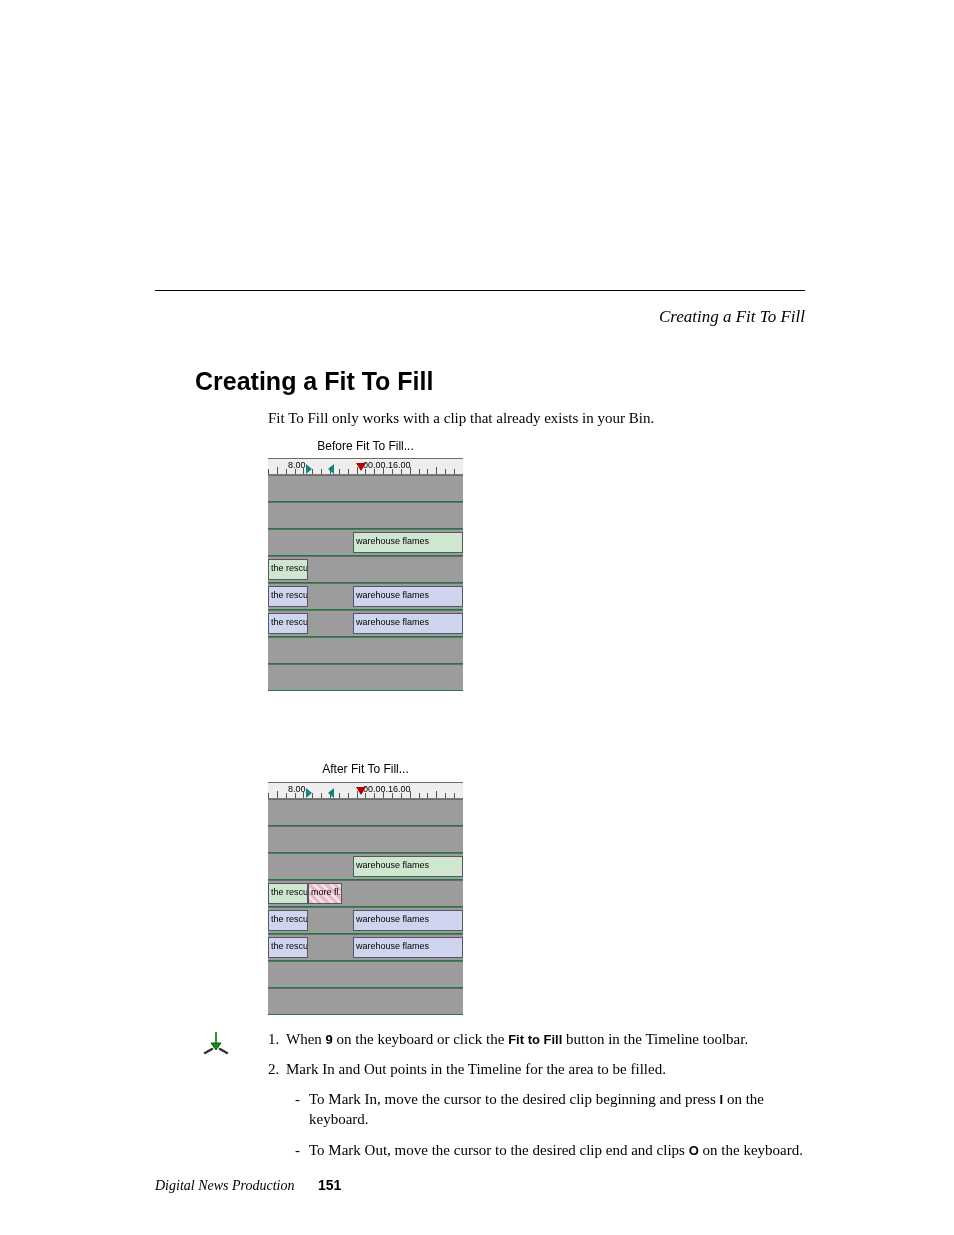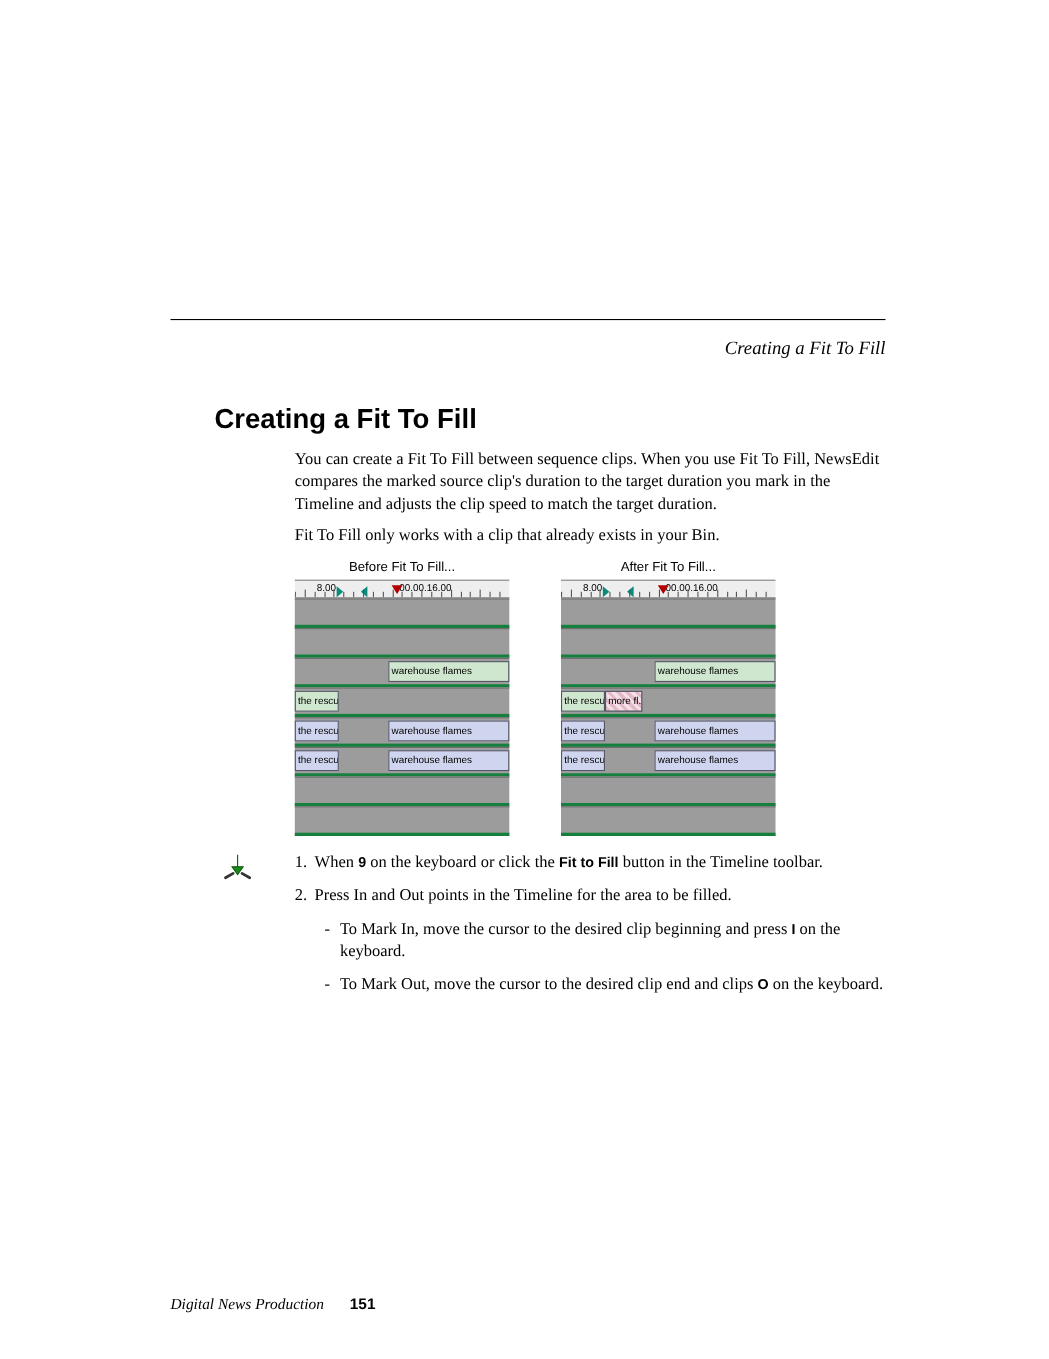--- a/index.html
+++ b/index.html
@@ -37,23 +37,24 @@
   }
   .body-block {
     margin-left: 113px;
     width: 540px;
     font-size: 15px;
     line-height: 1.35;
   }
   .body-block p { margin-bottom: 8px; }
   .figures {
     display: flex;
-    gap: 47px;
+    gap: 70px;
     margin-top: 10px;
     margin-bottom: 14px;
+    flex-direction: column;
   }
   .fig { width: 195px; }
   .fig-caption {
     font-family: Arial, Helvetica, sans-serif;
     font-size: 12px;
     text-align: center;
     margin-bottom: 4px;
   }
   .timeline {
     width: 195px;
@@ -96,21 +97,21 @@
   .playhead {
     left: 88px; top: 4px;
     border-left: 5px solid transparent;
     border-right: 5px solid transparent;
     border-top: 8px solid #b00000;
   }
   .track {
     height: 27px;
     background: #9c9c9c;
     border-top: 1px solid #6b6b6b;
-    border-bottom: 3px solid #15803d;
+    border-bottom: 1px solid #15803d;
     position: relative;
     font-family: Arial, Helvetica, sans-serif;
     font-size: 9px;
   }
   .clip {
     position: absolute; top: 2px; bottom: 2px;
     border: 1px solid #556;
     padding: 2px 2px 0 2px;
     white-space: nowrap;
     overflow: hidden;
@@ -149,21 +150,20 @@
 </head>
 <body>
 
 <div class="page">
   <div class="topline"></div>
   <div class="running-header">Creating a Fit To Fill</div>
 
   <h1 class="section-title">Creating a Fit To Fill</h1>
 
   <div class="body-block">
-    <p>You can create a Fit To Fill between sequence clips. When you use Fit To Fill, NewsEdit compares the marked source clip's duration to the target duration you mark in the Timeline and adjusts the clip speed to match the target duration.</p>
     <p>Fit To Fill only works with a clip that already exists in your Bin.</p>
 
     <div class="figures">
 
       <div class="fig">
         <div class="fig-caption">Before Fit To Fill...</div>
         <div class="timeline">
           <div class="ruler">
             <span class="lab-left">8.00</span>
             <span class="lab-mid">00.00.16.00</span>
@@ -285,21 +285,21 @@
 
       <div class="steps">
         <div class="step-line">
           <div class="step-num">1.</div>
           <div>
             <span>When </span><span class="bold">9</span><span> on the keyboard or click the </span><span class="bold">Fit to Fill</span><span> button in the Timeline toolbar.</span>
           </div>
         </div>
         <div class="step-line">
           <div class="step-num">2.</div>
-          <div>Press In and Out points in the Timeline for the area to be filled.</div>
+          <div>Mark In and Out points in the Timeline for the area to be filled.</div>
         </div>
         <div class="sub-line">
           <div class="dash">-</div>
           <div>
             <span>To Mark In, move the cursor to the desired clip beginning and press </span><span class="bold">I</span><span> on the keyboard.</span>
           </div>
         </div>
         <div class="sub-line">
           <div class="dash">-</div>
           <div>

